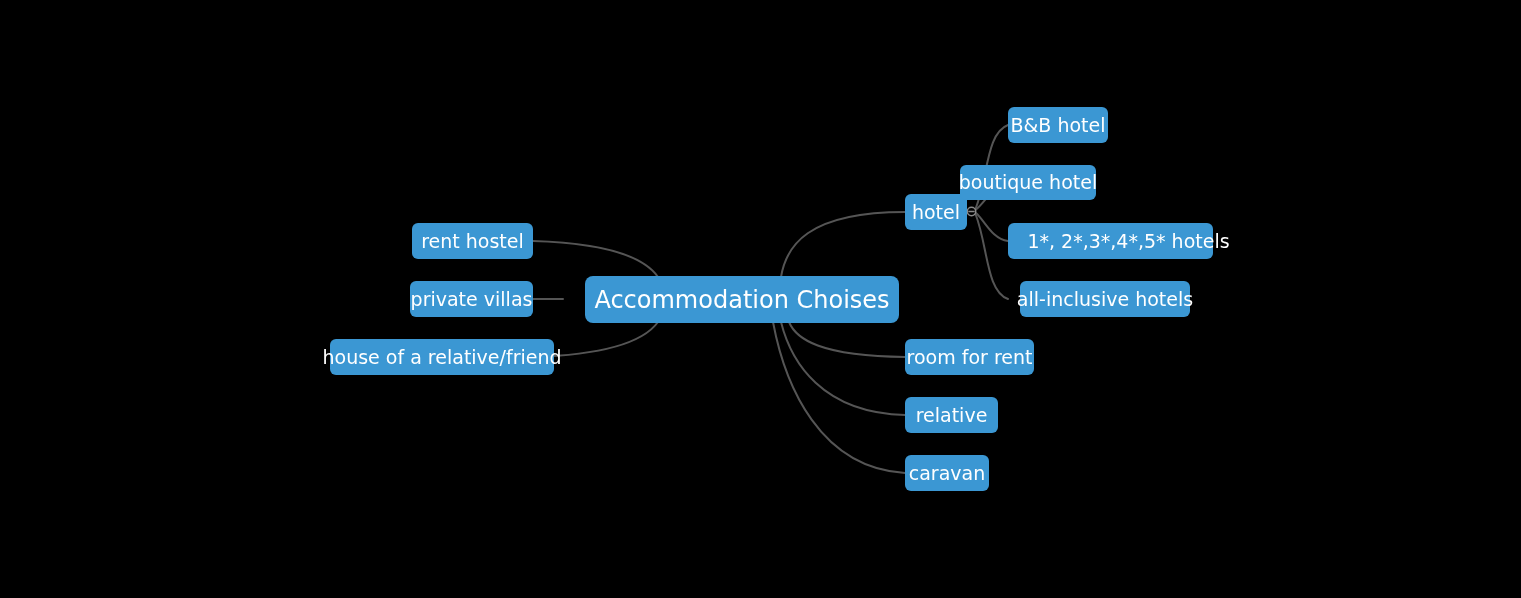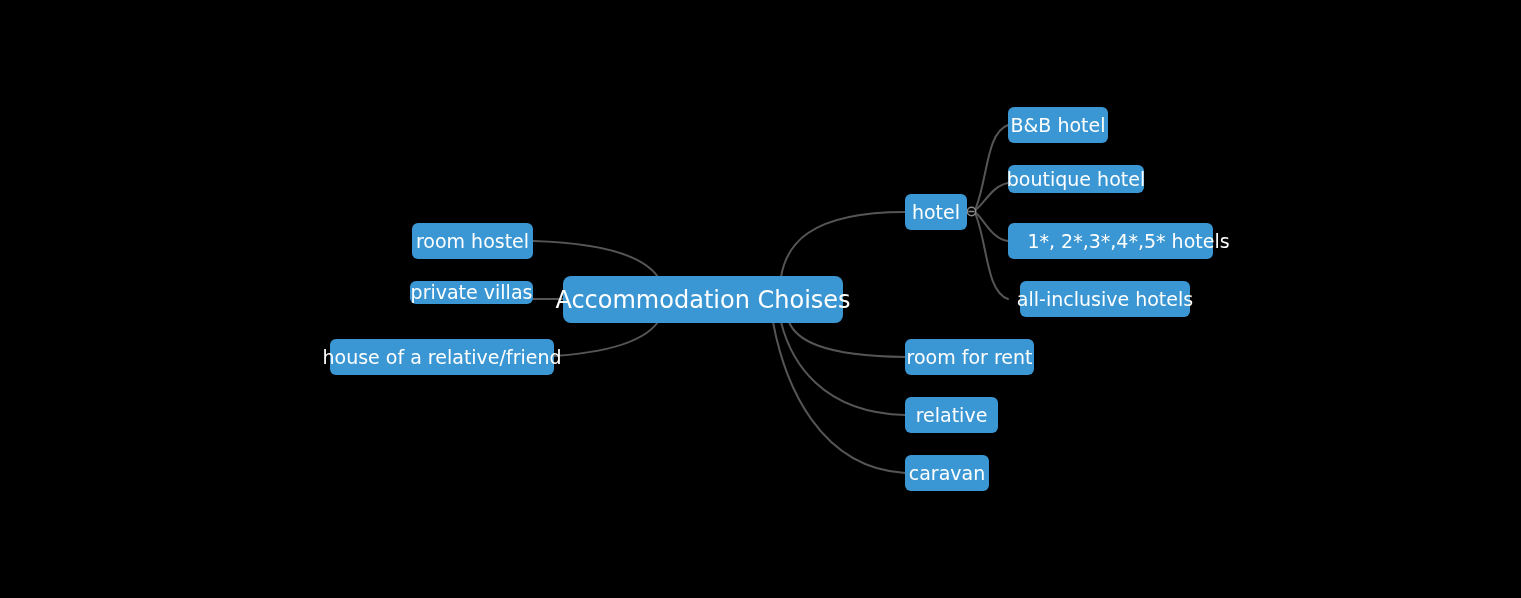--- a/index.html
+++ b/index.html
@@ -77,29 +77,29 @@
     <path class="connector" d="M975.5,210 C985,203 992,186 1008,183"></path>
     <path class="connector" d="M976,213 C985,221 992,239 1008,241"></path>
     <path class="connector" d="M975.5,214 C988,246 986,291 1008,299"></path>
 
     <g>
       <circle class="toggle-circle" cx="971.5" cy="211.5" r="4.2"></circle>
       <line class="toggle-minus" x1="969" y1="211.5" x2="974" y2="211.5"></line>
     </g>
   </svg>
 
-  <div class="node root" style="left:563px; top:276px; width:280px; height:47px;">Accommodation Choises</div>
+  <div class="node root" style="left:585px; top:276px; width:314px; height:47px;">Accommodation Choises</div>
 
-  <div class="node" style="left:412px; top:223px; width:121px; height:36px;">room hostel</div>
-  <div class="node" style="left:410px; top:281px; width:123px; height:23px;">private villas</div>
+  <div class="node" style="left:412px; top:223px; width:121px; height:36px;">rent hostel</div>
+  <div class="node" style="left:410px; top:281px; width:123px; height:36px;">private villas</div>
   <div class="node" style="left:309px; top:339px; width:224px; height:36px;margin-left:21px;">house of a relative/friend</div>
 
   <div class="node" style="left:905px; top:194px; width:62px; height:36px;">hotel</div>
   <div class="node" style="left:905px; top:339px; width:129px; height:36px;">room for rent</div>
   <div class="node" style="left:905px; top:397px; width:93px; height:36px;">relative</div>
   <div class="node" style="left:905px; top:455px; width:84px; height:36px;">caravan</div>
 
   <div class="node" style="left:1008px; top:107px; width:100px; height:36px;">B&amp;B hotel</div>
-  <div class="node" style="left:1008px; top:165px; width:136px; height:28px;text-align:center;">boutique hotel</div>
+  <div class="node" style="left:960px; top:165px; width:136px; height:35px;text-align:center;">boutique hotel</div>
   <div class="node" style="left:1008px; top:223px; width:205px; height:36px;padding-left:36px;">1*, 2*,3*,4*,5* hotels</div>
   <div class="node" style="left:1008px; top:281px; width:170px; height:36px;margin-left:12px;">all-inclusive hotels</div>
 
 </div>
 
 </body></html>

